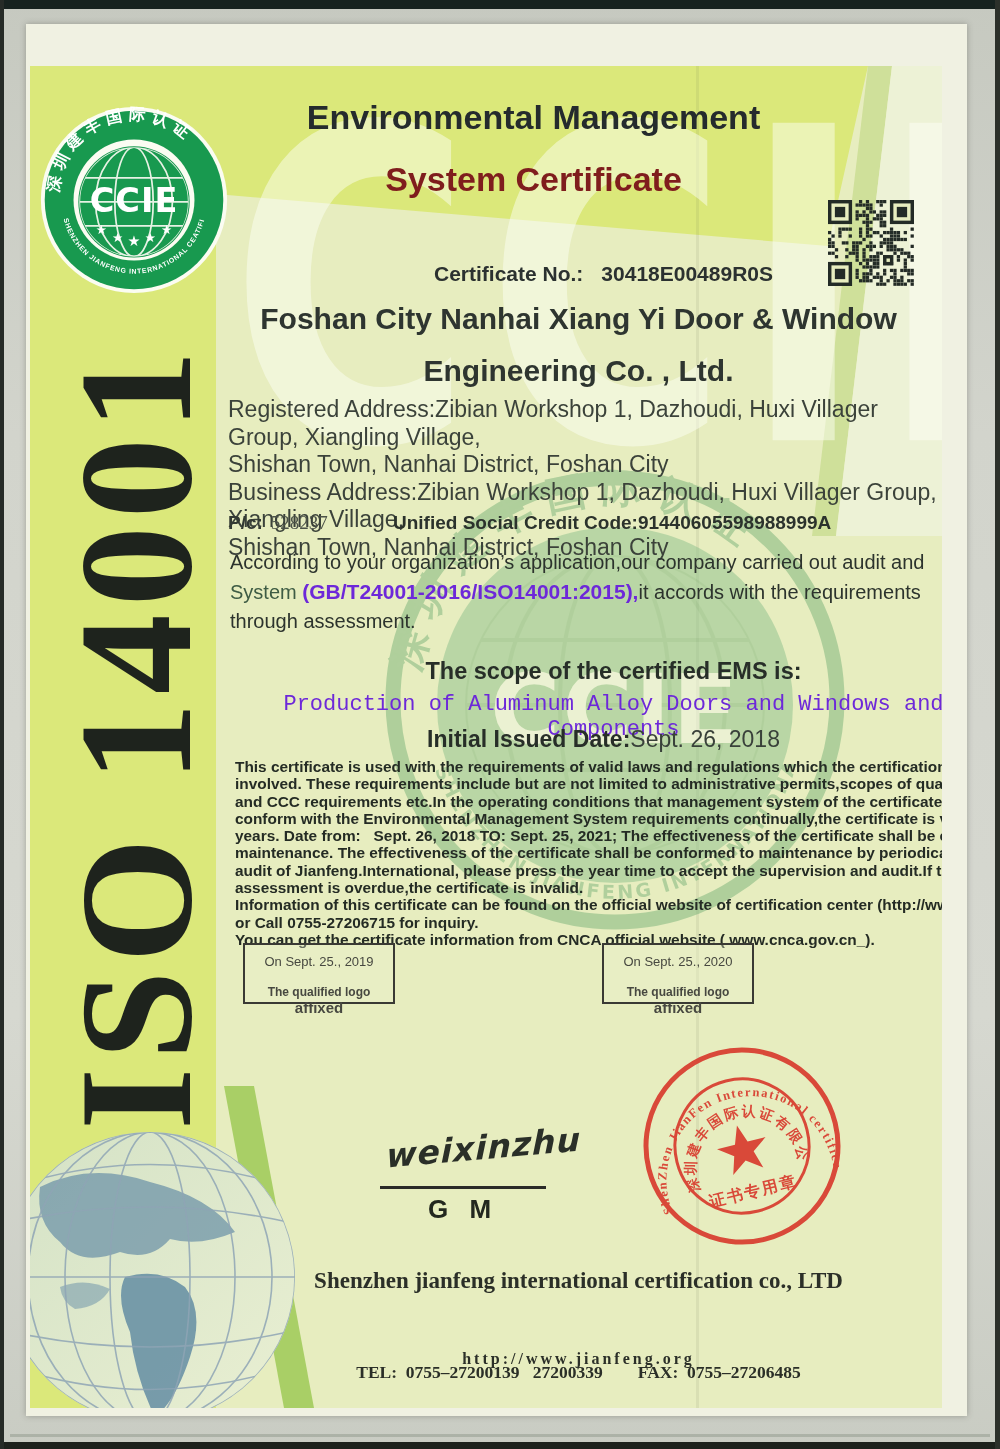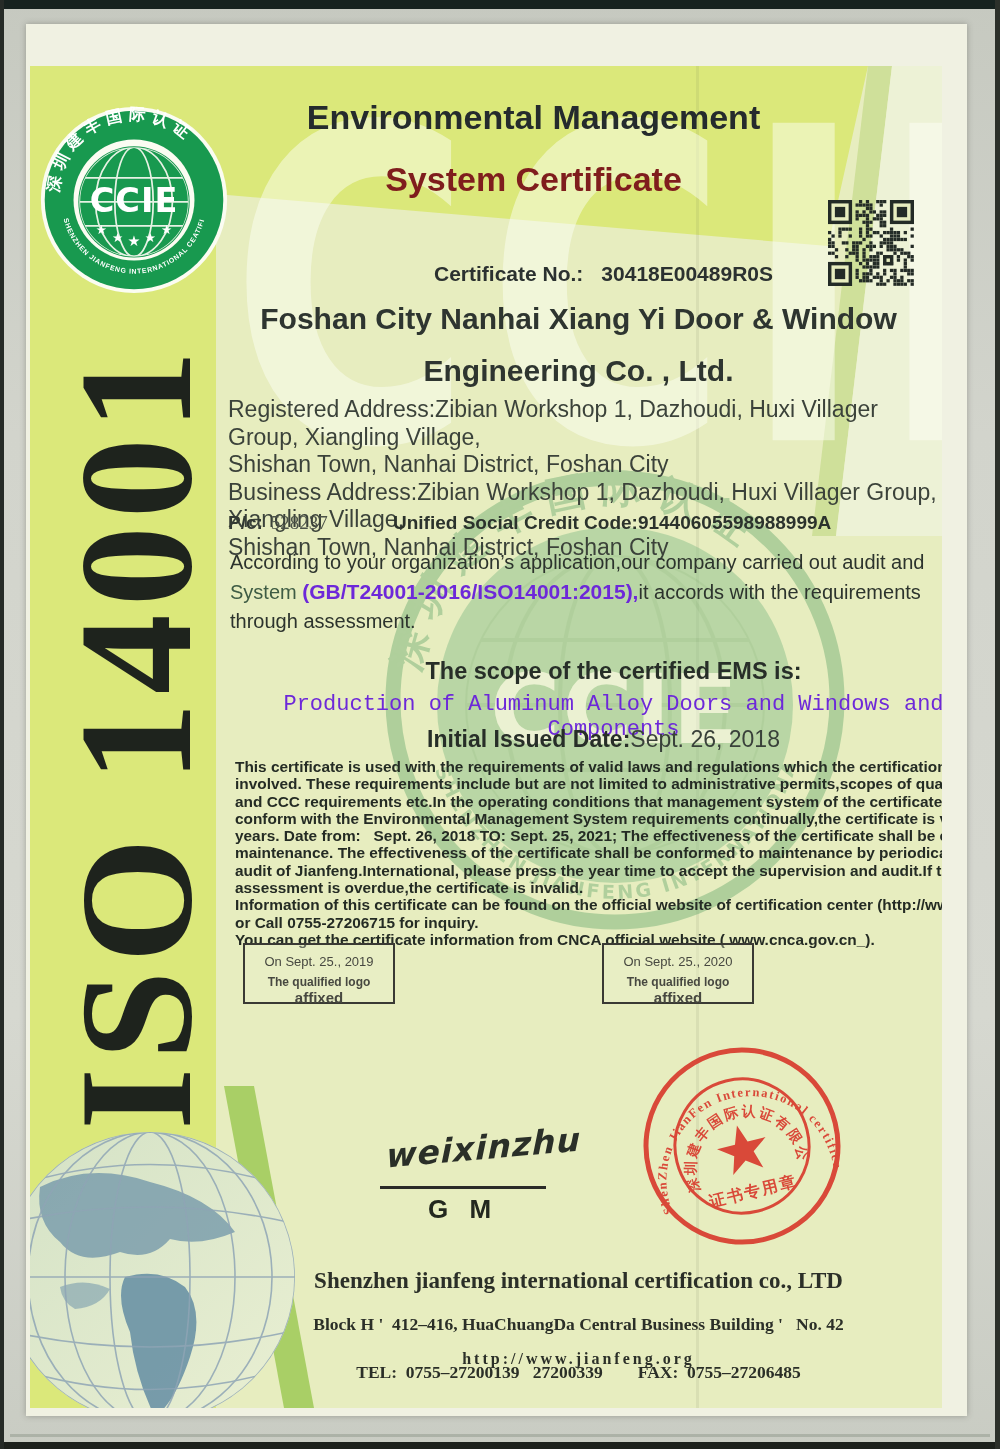--- a/index.html
+++ b/index.html
@@ -55,21 +55,21 @@
   #scope-text{top:626px;font-size:22px;color:#6d28d9;transform:translateX(35px);font-family:Liberation Mono, monospace;}
   #issued{top:660px;font-size:23px;color:#39413a;transform:translateX(25px);}
   #issued .lab{font-weight:bold;color:#272e28;}
   #fineprint{top:692px;left:205px;width:707px;font-size:15.4px;line-height:17.3px;
              font-weight:600;color:#242b24;}
   #fineprint div{white-space:pre;}
   .datebox{top:877px;width:148px;height:57px;border:2px solid #3a3a34;background:rgba(235,240,205,.35);
            text-align:center;color:#474840;}
   #box1{left:213px;} #box2{left:572px;}
   .datebox .d{margin-top:9px;font-size:13px;}
-  .datebox .q{margin-top:6px;font-size:12px;font-weight:bold;}
+  .datebox .q{margin-top:16px;font-size:12px;font-weight:bold;}
   .datebox .q .afx{font-size:15px;}
   
   #iso-label{left:14px;top:260px;height:820px;width:164px;
              writing-mode:vertical-rl;transform:rotate(180deg);
              font-family:"Liberation Serif",serif;font-weight:bold;font-size:160px;
              letter-spacing:8px;color:#1e231d;text-align:center;}
   
   #sig-name{left:356px;top:1062px;font-size:33px;font-weight:bold;font-style:italic;
             color:#2a2f28;transform:rotate(-5deg) skewX(-6deg);letter-spacing:1px;
             font-family:"DejaVu Sans",sans-serif;}
@@ -504,19 +504,18 @@
           </text>
           <text font-size="14" font-weight="bold" fill="#d8382b" letter-spacing="2.5" font-family="DejaVu Sans, sans-serif">
             <textPath href="#stamp-arc-in" startOffset="2%">深圳建丰国际认证有限公司</textPath>
           </text>
           <polygon fill="#d8382b" points="105,84 111.5,102 130,102 115,113 120.5,131 105,120 89.5,131 95,113 80,102 98.5,102"></polygon>
           <text x="105" y="157" text-anchor="middle" font-size="16" font-weight="bold" fill="#d8382b" letter-spacing="2" font-family="DejaVu Sans, sans-serif">证书专用章</text>
         </svg>
       </div>
 
       <div class="footer" id="f-company">Shenzhen jianfeng international certification co., LTD</div>
-      <div class="footer" id="f-addr1">Block H '  412–416, HuaChuangDa Central Business Building '   No. 42</div>
       <div class="footer" id="f-tel">TEL:  0755–27200139   27200339        FAX:  0755–27206485</div>
       <div class="footer" id="f-web">http://www.jianfeng.org</div>
 
     </div>
   </div>
 </div>
 
 </body></html>

